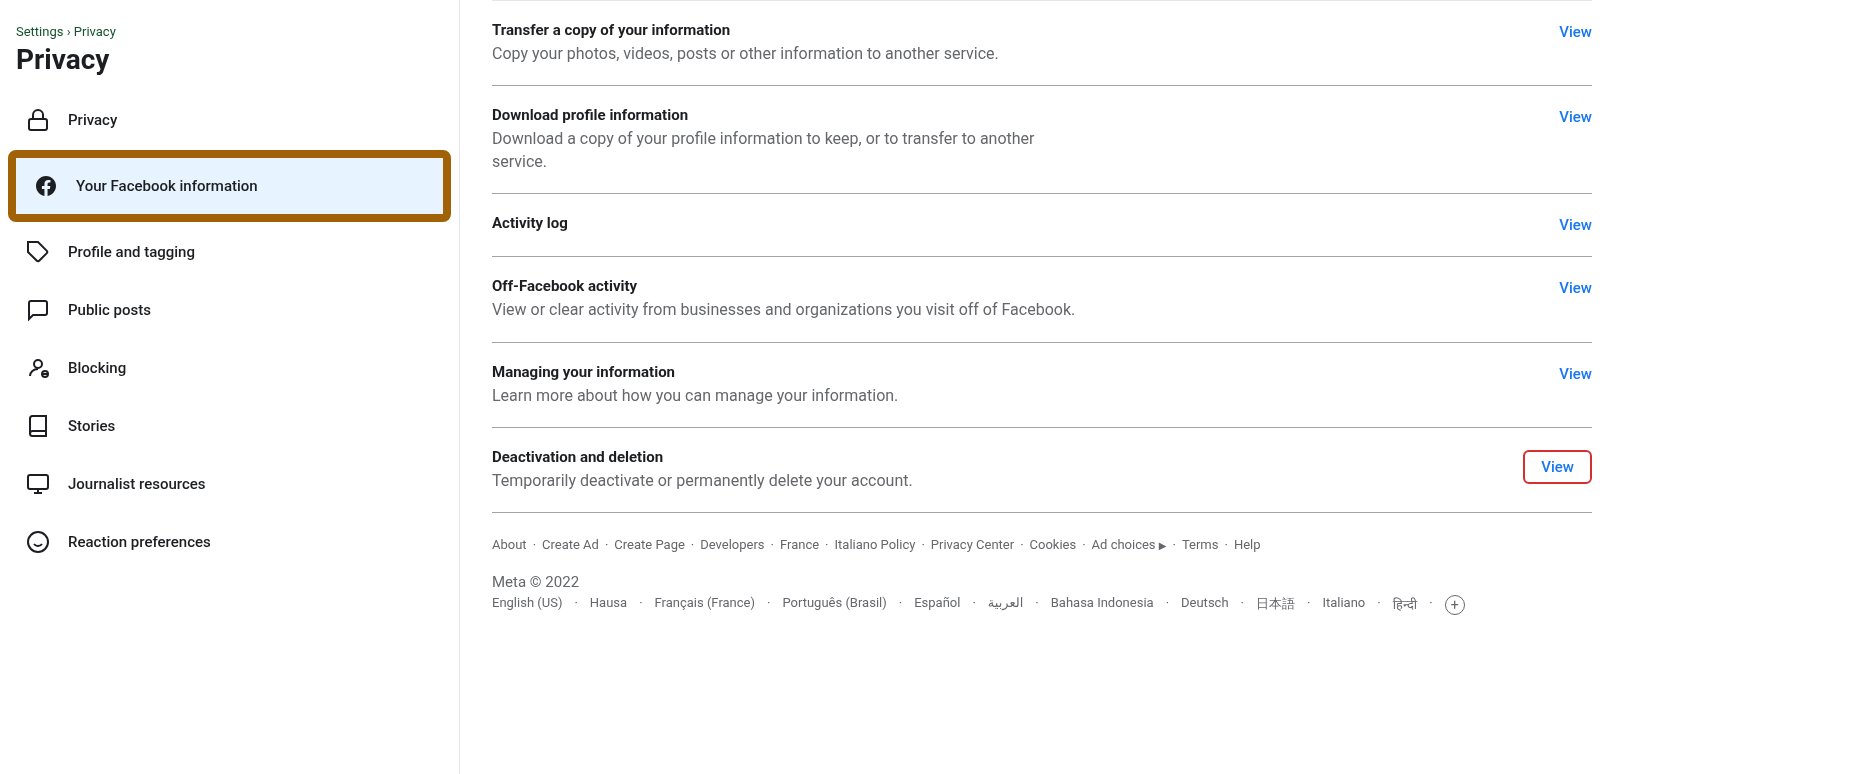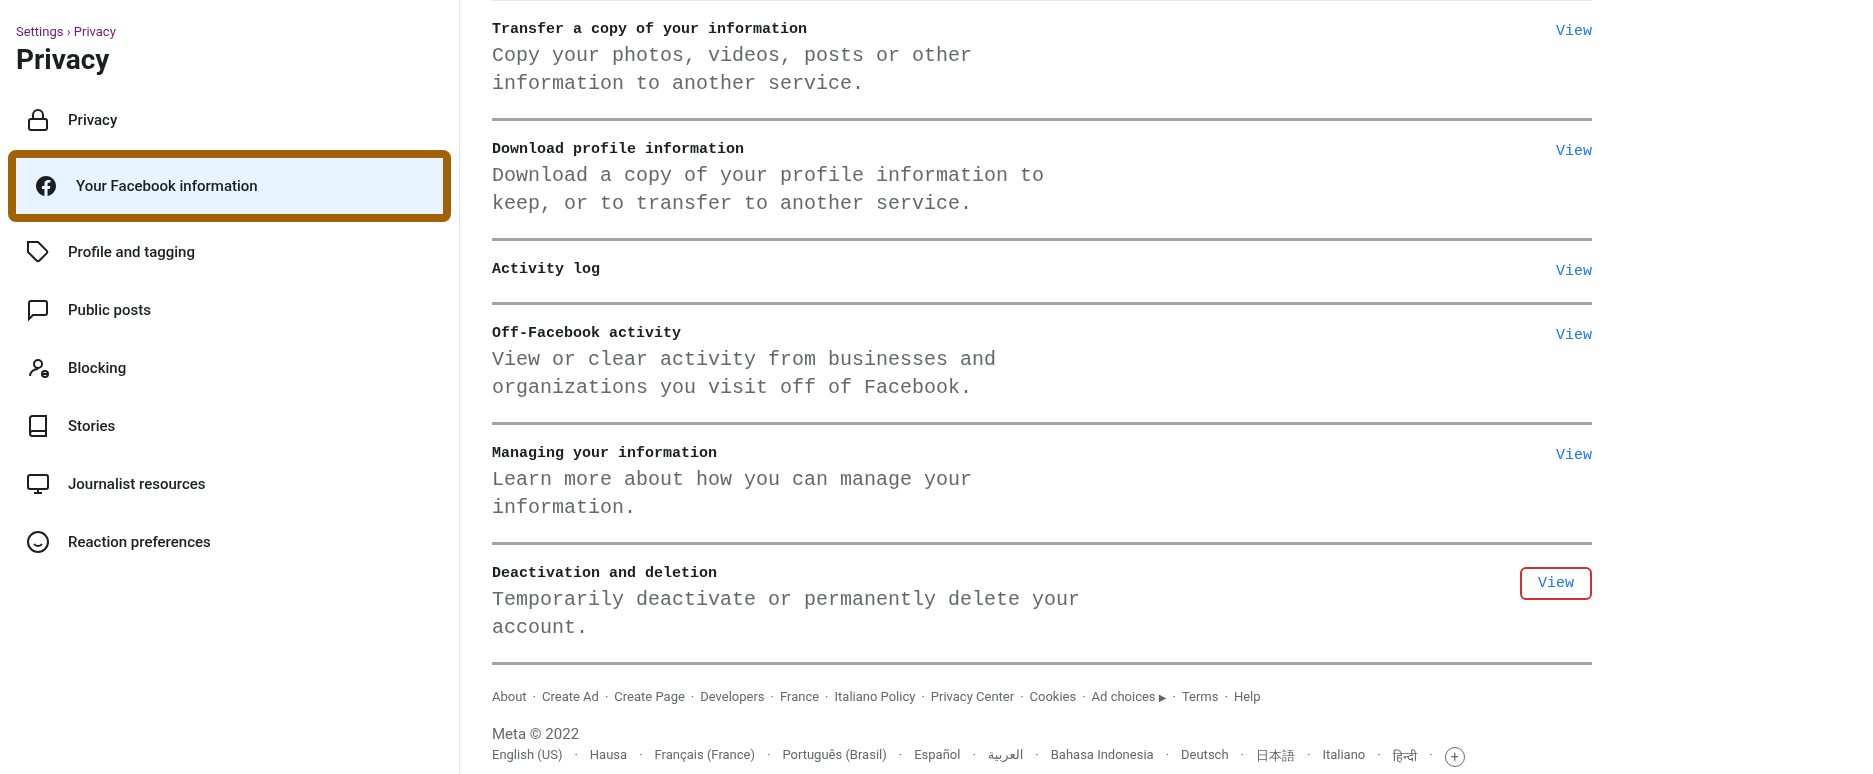--- a/index.html
+++ b/index.html
@@ -23,21 +23,21 @@
       padding: 16px 0;
       border-right: 1px solid #e4e6eb;
     }
 
     .sidebar-header {
       padding: 8px 16px 16px 16px;
     }
 
     .breadcrumb {
       font-size: 13px;
-      color: #701a75;
+      color: #14532d;
       margin-bottom: 4px;
     }
 
     .page-title {
       font-size: 28px;
       font-weight: 700;
       color: #1c1e21;
     }
 
     .sidebar-nav {
@@ -85,41 +85,40 @@
     }
 
     .content-section {
       max-width: 1100px;
     }
 
     .content-row {
       display: flex;
       align-items: flex-start;
       padding: 20px 0;
-      border-bottom: 3px solid #a3a3a3;
-      font-family: Liberation Mono, monospace;
+      border-bottom: 1px solid #a3a3a3;
     }
 
     .content-row:first-child {
       border-top: 1px solid #e4e6eb;
     }
 
     .row-text {
       flex: 1;
     }
 
     .row-title {
       font-size: 15px;
       font-weight: 700;
       color: #1c1e21;
       margin-bottom: 4px;
     }
 
     .row-desc {
-      font-size: 20px;
+      font-size: 16px;
       color: #65676b;
       max-width: 600px;
       line-height: 1.4;
     }
 
     .row-action {
       margin-left: 32px;
       display: flex;
       align-items: center;
       padding-top: 2px;

